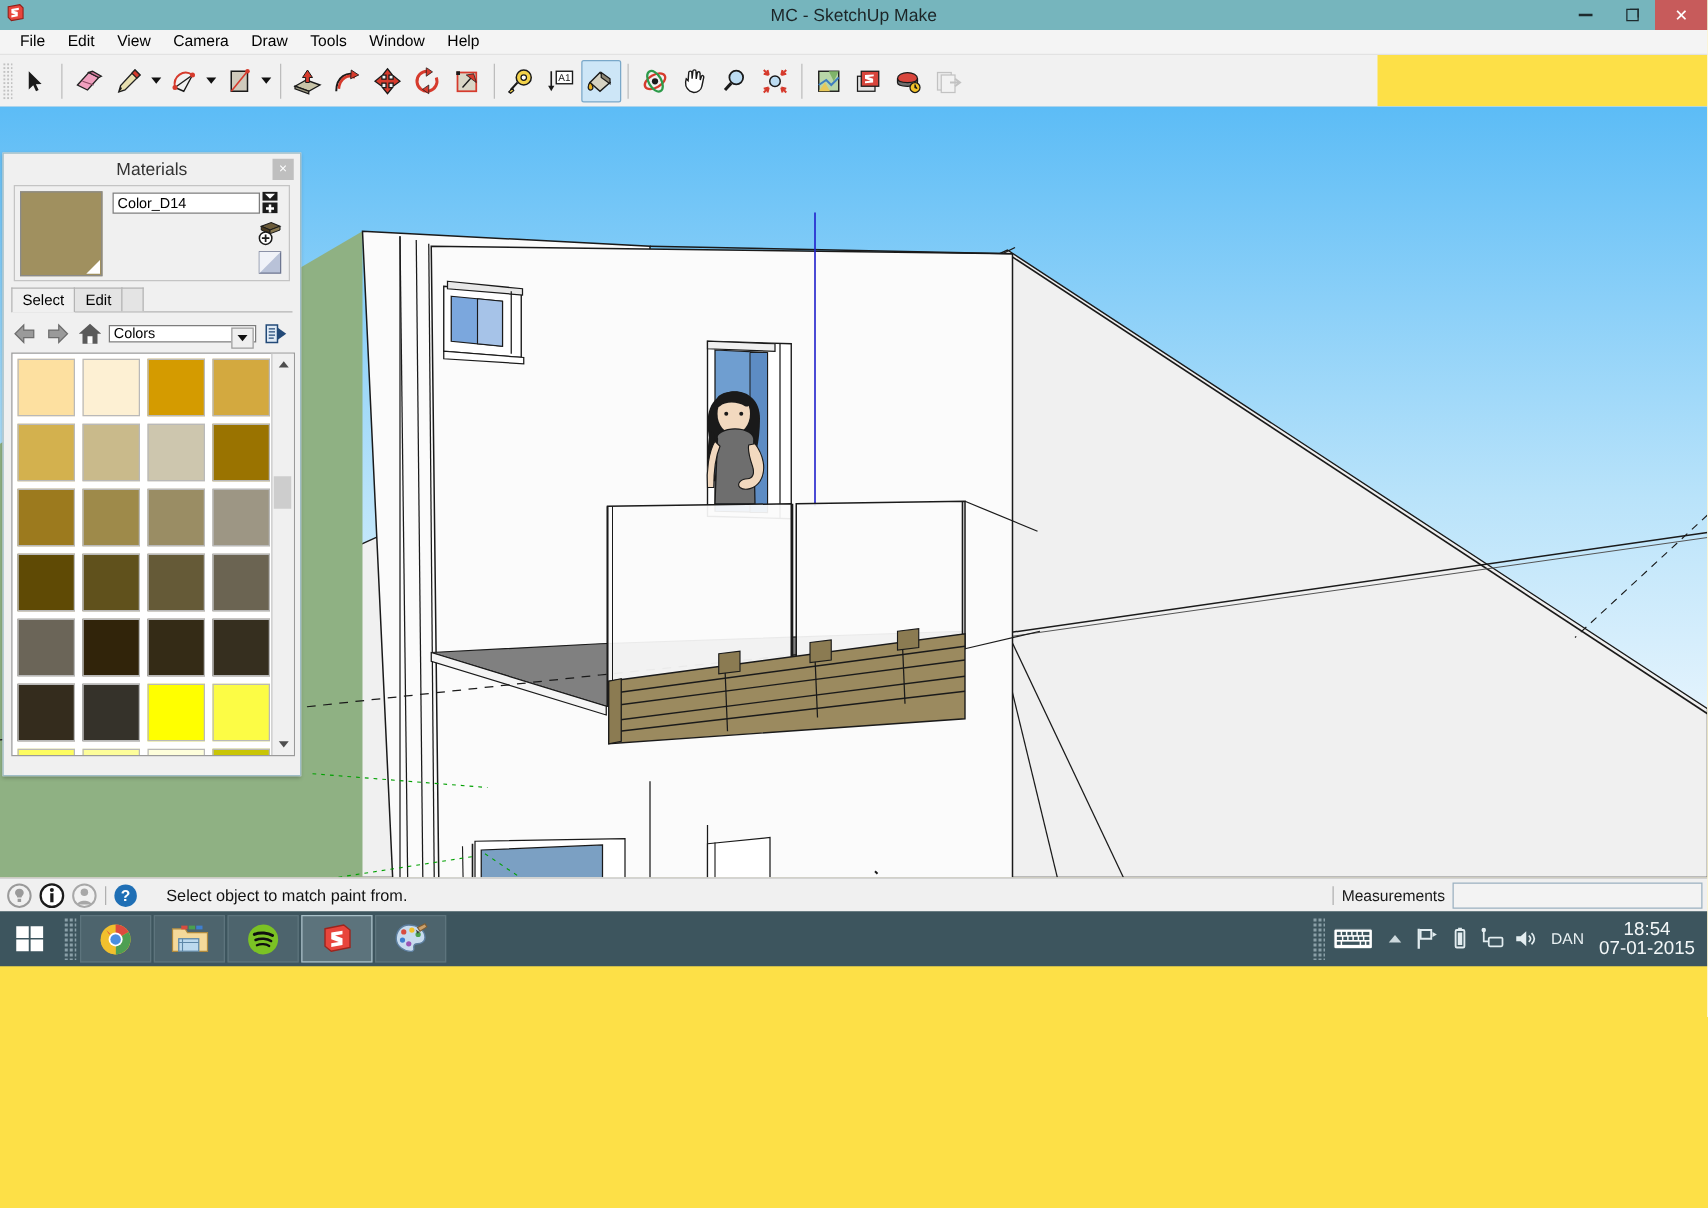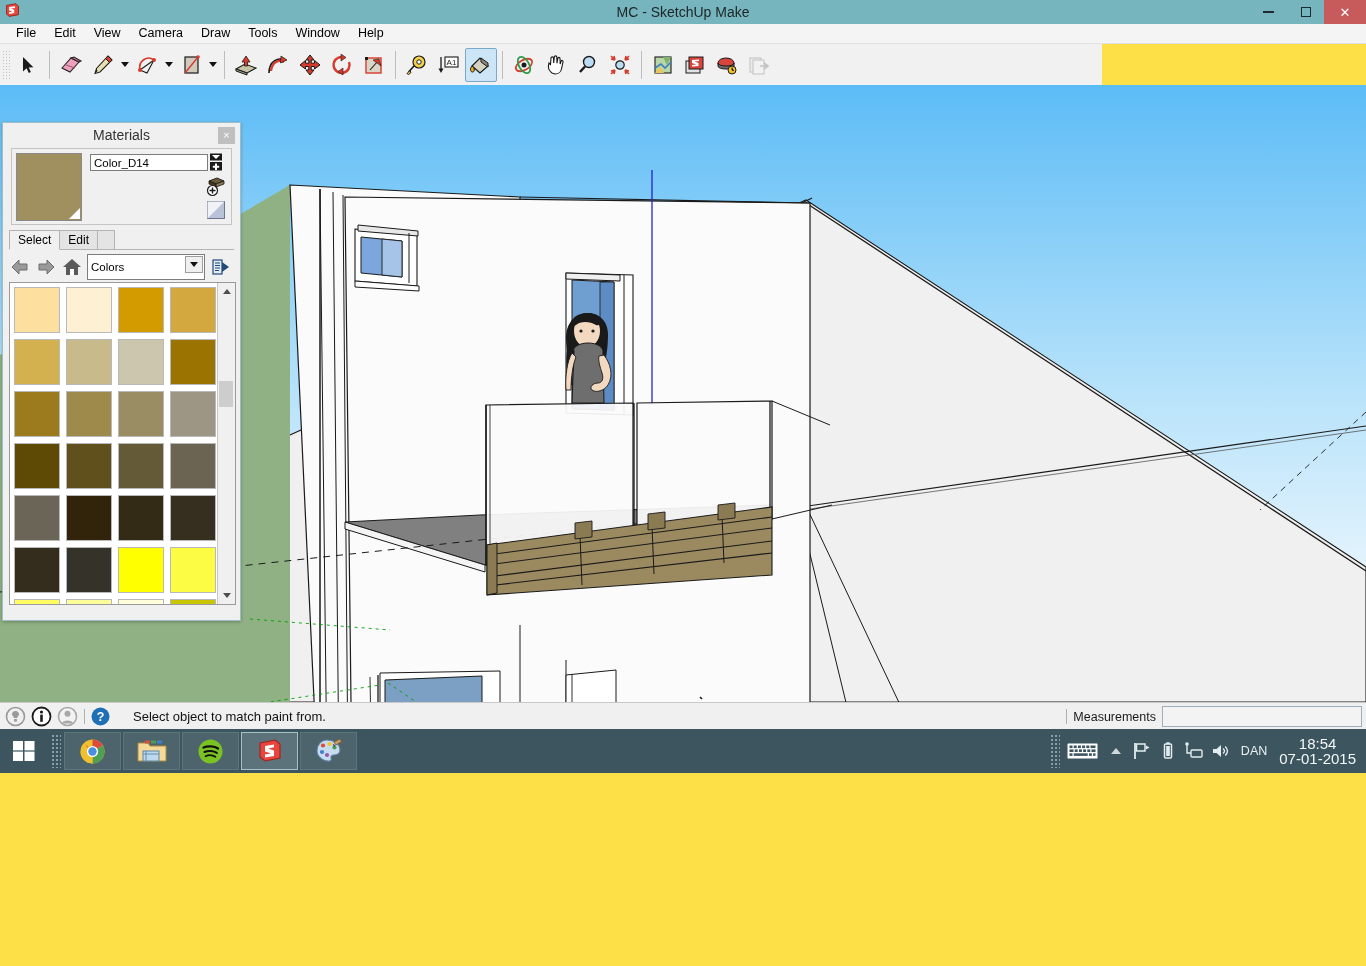--- a/index.html
+++ b/index.html
@@ -212,21 +212,21 @@
     width: 22px; height: 22px;
   }
 
   #mat-nav {
     margin: 6px 0 0 6px;
     height: 22px;
     display: flex; align-items: center; gap: 4px;
   }
   .nav-ico { width: 22px; height: 20px; display:flex; align-items:center; justify-content:center; }
   #mat-lib {
-    width: 118px; height: 26px;
+    width: 118px; height: 14px;
     border: 1px solid #7c7c7c;
     background: #ffffff;
     display: flex; align-items: center;
     font-size: 11.5px;
     padding-left: 3px;
     box-sizing: border-box;
     position: relative;
   }
   #mat-lib .dd {
     position: absolute; right: 1px; top: 1px;

